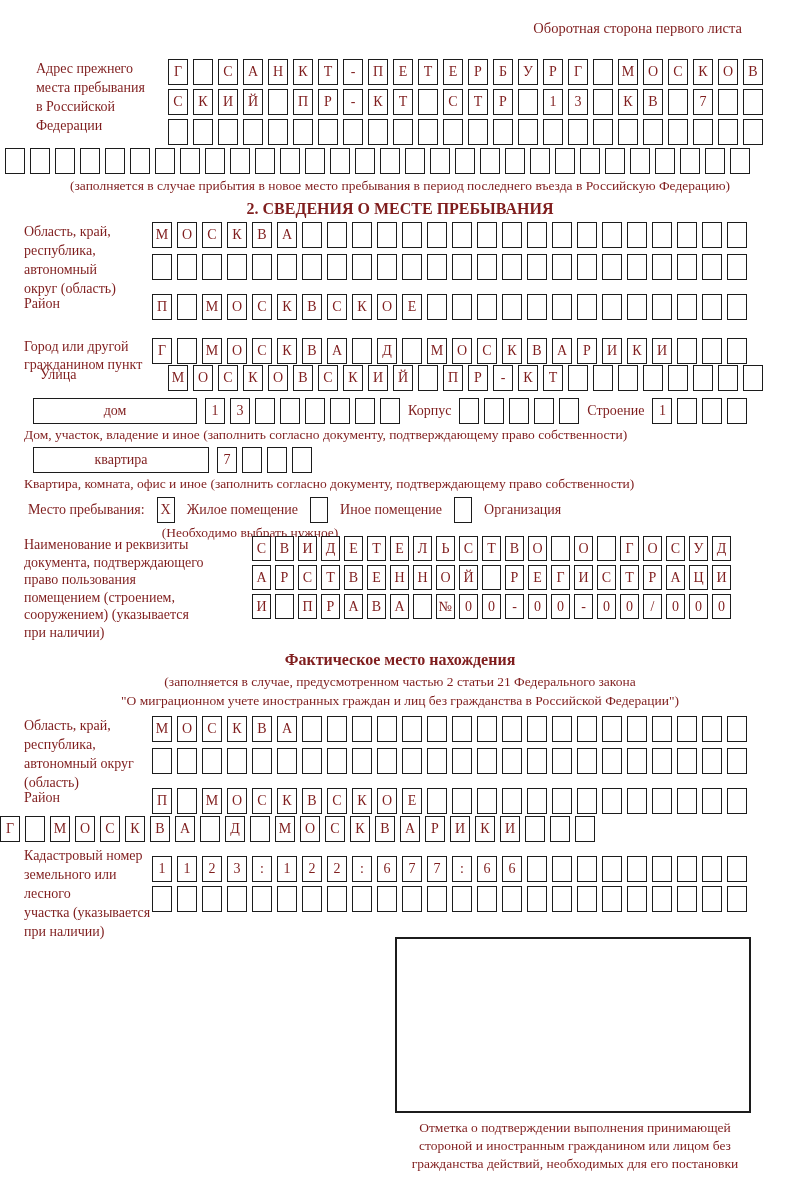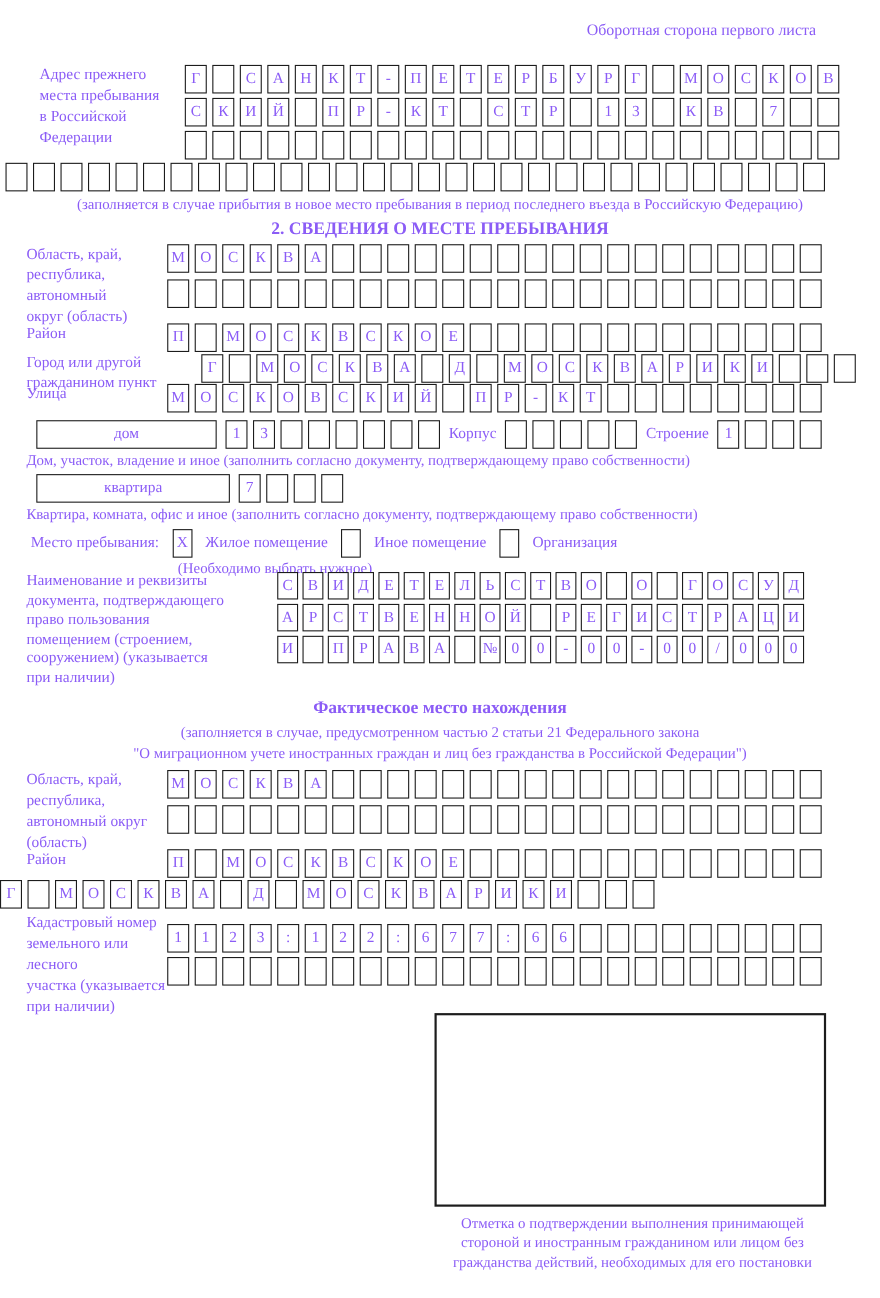--- a/index.html
+++ b/index.html
@@ -1,16 +1,16 @@
 <!DOCTYPE html>
 <html><head>
 <meta charset="utf-8">
 <style>
   html,body{margin:0;padding:0;background:#fff;}
-  .page{position:relative;width:800px;height:1180px;background:#ffffff;color:#8b5cf6;
+  .page{position:relative;width:800px;height:1180px;background:#ffffff;color:#7f1d1d;
         font-family:"Liberation Serif", serif;overflow:hidden;}
   .hdr{padding-top:20px;padding-right:58px;text-align:right;font-size:14.5px;}
   .row-flex{display:flex;align-items:flex-start;}
   .label-col{box-sizing:border-box;padding-left:24px;font-size:14px;line-height:19px;flex:0 0 auto;}
   .w168{width:168px;padding-left:36px;} .w152{width:152px;} .w252{width:252px;}
   .lh17 div{line-height:17.5px;}
   .small{font-size:12.5px;}
   .cells{display:flex;gap:5px;}
   .cells.sm{gap:4px;}
   .cell{box-sizing:border-box;width:20px;height:26px;border:1.7px solid #1c1c1c;
@@ -24,22 +24,22 @@
   .title{font-weight:bold;font-size:16px;text-align:center;}
   .checkbox{box-sizing:border-box;width:18px;height:26px;border:1.7px solid #1c1c1c;
             display:flex;align-items:center;justify-content:center;font-size:14px;flex:0 0 auto;}
   .stamp-box{box-sizing:border-box;width:356px;height:176px;border:2px solid #1c1c1c;margin-left:395px;}
   #prev-block{margin-top:22px;}
   #full-row{margin-top:3px;margin-left:5px;}
   #prev-caption{margin-top:4px;}
   #sec2-title{margin-top:6px;}
   #region1{margin-top:4px;}
   #district1{margin-top:-4px;}
-  #city1{margin-top:2px;gap:31px;}
-  #street1{margin-top:-8px;}
+  #city1{margin-top:18px;}
+  #street1{margin-top:-8px;padding-left:16px;}
   #house-row{margin-top:7px;margin-left:33px;display:flex;align-items:center;gap:8px;}
   #house-caption{margin-top:3px;padding-left:24px;}
   #apt-row{margin-top:4px;margin-left:33px;display:flex;align-items:center;gap:8px;}
   #apt-caption{margin-top:3px;padding-left:24px;}
   #stay-row{margin-top:5px;margin-left:28px;display:flex;align-items:center;gap:12px;font-size:14px;}
   #stay-note{margin-top:2px;margin-left:130px;width:240px;text-align:center;}
   #doc-block{margin-top:-5px;}
   #actual-title{margin-top:10px;}
   #actual-sub{margin-top:3px;font-size:13.5px;line-height:19px;}
   #region2{margin-top:6px;}

